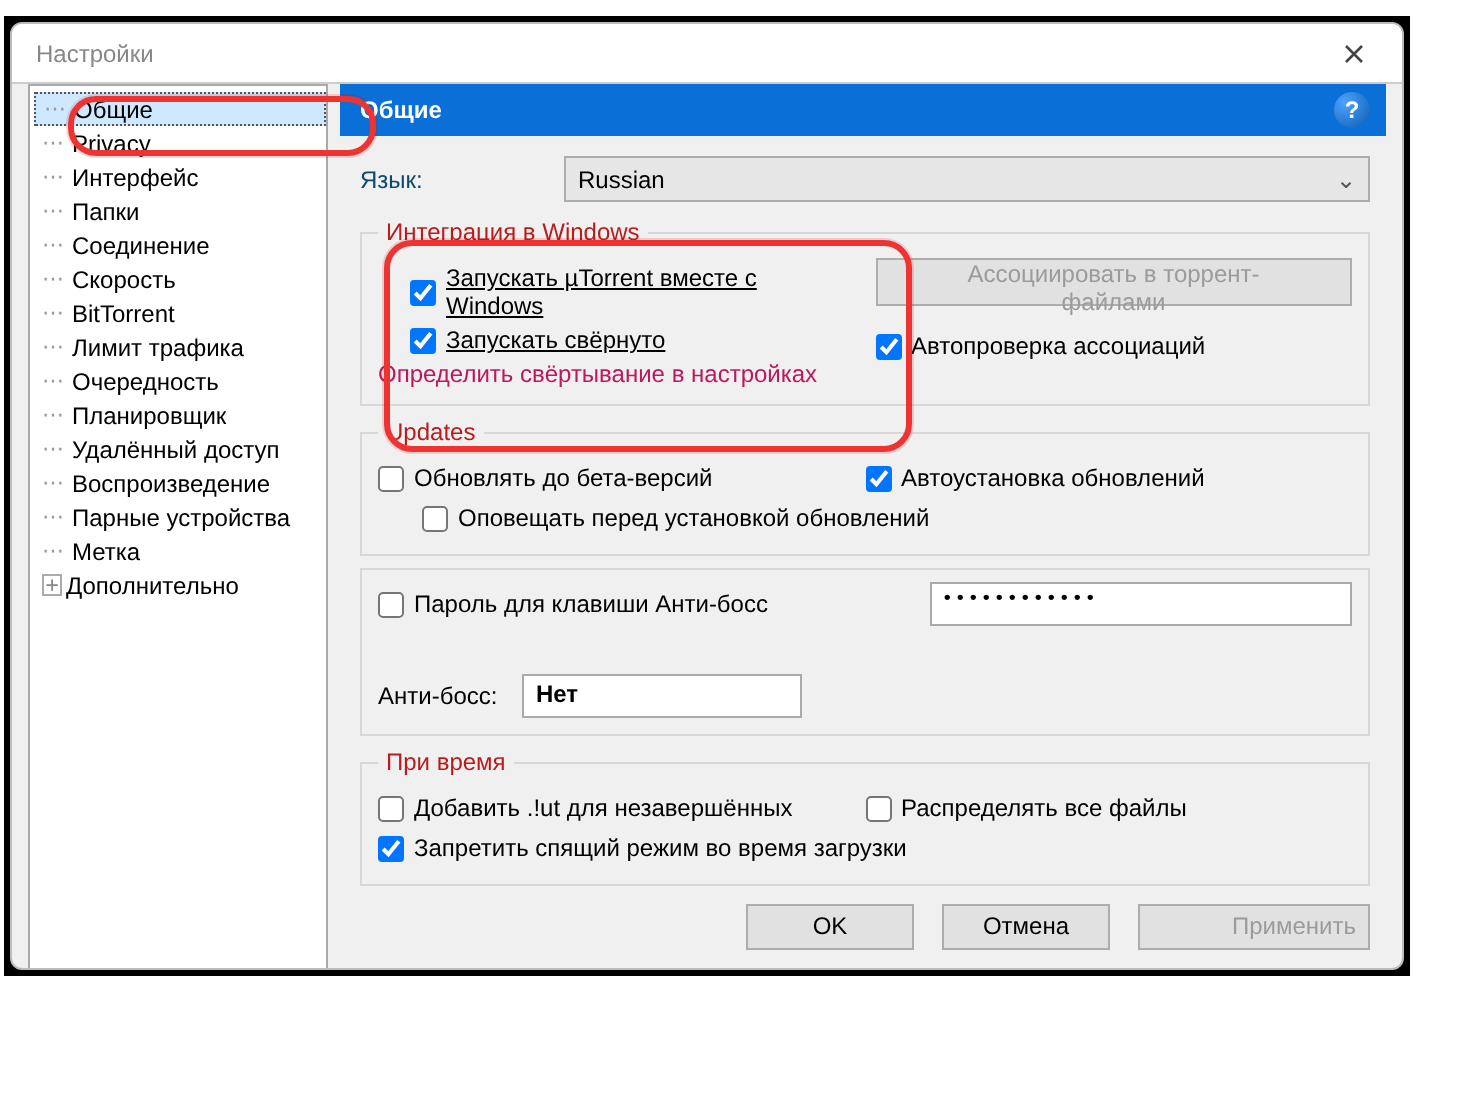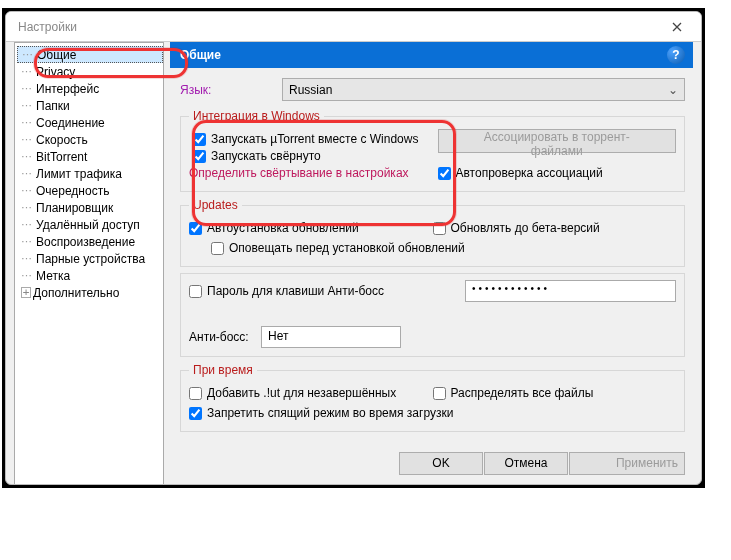--- a/index.html
+++ b/index.html
@@ -19,40 +19,40 @@
   .tree-exp { color: #888; font-family: monospace; margin-right: 2px; font-size: 11px; width: 10px; display: inline-block; text-align: center; border: 1px solid #aaa; line-height: 9px; height: 11px; }
   .sb-hscroll { position: absolute; bottom: 0; left: 0; right: 0; height: 17px; background: #f0f0f0; border-top: 1px solid #ddd; display: flex; }
   .sb-btn { width: 17px; height: 17px; background: #e8e8e8; border: 1px solid #ccc; display: flex; align-items: center; justify-content: center; color: #666; }
   .sb-track { flex: 1; background: #f0f0f0; position: relative; }
   .sb-thumb { position: absolute; left: 1px; top: 1px; bottom: 1px; width: 62%; background: #cdcdcd; }
   .content { flex: 1; margin-left: 6px; display: flex; flex-direction: column; }
   .content-head { height: 26px; background: #0a6fd6; color: #fff; display: flex; align-items: center; justify-content: space-between; padding: 0 8px 0 10px; font-size: 15px; font-weight: 600; }
   .help-icon { width: 18px; height: 18px; border-radius: 50%; background: radial-gradient(circle at 30% 30%, #4da3ff, #0a5bb0); display: flex; align-items: center; justify-content: center; color: #fff; font-weight: bold; }
   .content-body { flex: 1; padding: 10px 8px 4px 10px; background: #f0f0f0; overflow: hidden; }
   .row { display: flex; align-items: center; margin-bottom: 8px; }
-  .lbl { width: 90px; color: #a21caf; }
+  .lbl { width: 90px; color: #0c4a6e; }
   .dropdown { flex: 1; height: 23px; background: #e6e6e6; border: 1px solid #adadad; display: flex; align-items: center; justify-content: space-between; padding: 0 6px; margin-left: 12px; }
   .dropdown .arrow { color: #555; }
   fieldset { border: 1px solid #d7d7d7; background: #f0f0f0; margin: 0 0 6px 0; padding: 6px 8px 8px 8px; position: relative; }
   legend { padding: 0 4px; background: #f0f0f0; color: #b91c1c; }
   .chk { display: flex; align-items: center; margin: 3px 0; }
   .chk input { margin: 0 5px 0 0; width: 13px; height: 13px; }
   .cols { display: flex; }
   .col { flex: 1; }
   .btn-gray { height: 24px; background: #e1e1e1; border: 1px solid #adadad; padding: 0 24px; color: #9b9b9b; }
   .link { color: #be185d; cursor: pointer; }
   .passdots { flex: 1; height: 22px; background: #fff; border: 1px solid #aaa; padding: 2px 6px; letter-spacing: 3px; font-size: 10px; color: #000; }
-  .textfield { height: 22px; background: #fff; border: 1px solid #aaa; padding: 2px 6px; }
-  .footer { position: absolute; bottom: 4px; right: 16px; height: 34px; display: flex; align-items: center; gap: 1px; }
+  .textfield { height: 22px; background: #fff; border: 1px solid #aaa; padding: 2px 6px; font-weight: bold; }
+  .footer { position: absolute; bottom: 4px; right: 16px; height: 34px; display: flex; align-items: center; gap: 14px; }
   .footer button { height: 23px; min-width: 84px; background: #e1e1e1; border: 1px solid #adadad; }
   .footer button:disabled { color: #9b9b9b; padding-left: 46px; }
   .red-ring { position: absolute; border: 3px solid #e33; border-radius: 14px; pointer-events: none; box-shadow: 0 0 0 1px rgba(200,0,0,.15); }
   #ring-sidebar { left: 28px; top: 36px; width: 154px; height: 30px; }
   #ring-integ { left: 186px; top: 108px; width: 264px; height: 106px; }
-  .fs-integ-inner .chk { margin-left: 4px; }
+  .fs-integ-inner .chk { margin-left: 16px; text-decoration: underline; }
   .indent { margin-left: 22px; }
 </style>
 </head>
 <body>
 
 <div class="outer">
   <div class="window">
     <div class="titlebar">
       <span class="title">Настройки</span>
       <div class="close-btn">
@@ -172,28 +172,28 @@
                 </label>
               </div>
             </div>
           </fieldset>
 
           <fieldset>
             <legend>Updates</legend>
             <div class="cols">
               <div class="col">
                 <label class="chk">
-                  <input type="checkbox" checked="" style="">
-                    <span>Автоустановка обновлений</span>
-                </label>
-              </div>
-              <div class="col">
-                <label class="chk">
                   <input type="checkbox" style="">
                     <span>Обновлять до бета-версий</span>
+                </label>
+              </div>
+              <div class="col">
+                <label class="chk">
+                  <input type="checkbox" checked="" style="">
+                    <span>Автоустановка обновлений</span>
                 </label>
               </div>
             </div>
             <label class="chk indent">
               <input type="checkbox" style="">
                 <span>Оповещать перед установкой обновлений</span>
             </label>
           </fieldset>
 
           <fieldset>

